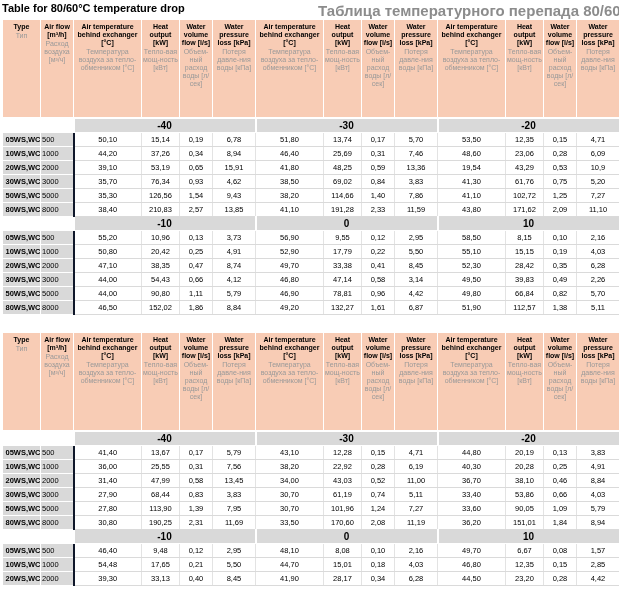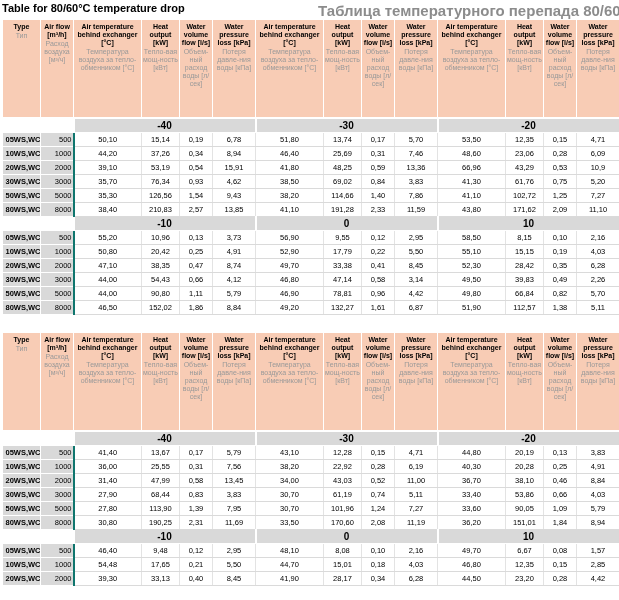--- a/index.html
+++ b/index.html
@@ -94,23 +94,23 @@
   td.type {
     background: #d9d9d9;
     font-weight: bold;
     text-align: center;
     padding-left: 3px;
     border-bottom: 1px solid #ffffff;
     border-right: 1px solid #ffffff;
   }
   td.flow {
     background: #d9d9d9;
-    text-align: right;
+    text-align: left;
     border-bottom: 1px solid #ffffff;
-    border-right: 2px solid #0f766e;
+    border-right: 2px solid #0f172a;
   }
   td.val {
     background: #ffffff;
     text-align: center;
     border-bottom: 1px solid #dadada;
     border-right: 1px solid #e3e3e3;
   }
   td.val.g-end { border-right: 1px solid #e3e3e3; }
 </style>
 </head>
@@ -237,27 +237,27 @@
             <td class="val">48,60</td>
             <td class="val">23,06</td>
             <td class="val">0,28</td>
             <td class="val g-end">6,09</td>
           </tr>
           <tr class="data-row">
             <td class="type">20WS,WC</td>
             <td class="flow">2000</td>
             <td class="val">39,10</td>
             <td class="val">53,19</td>
-            <td class="val">0,54</td>
+            <td class="val">0,65</td>
             <td class="val g-end">15,91</td>
             <td class="val">41,80</td>
             <td class="val">48,25</td>
             <td class="val">0,59</td>
             <td class="val g-end">13,36</td>
-            <td class="val">66,96</td>
+            <td class="val">19,54</td>
             <td class="val">43,29</td>
             <td class="val">0,53</td>
             <td class="val g-end">10,9</td>
           </tr>
           <tr class="data-row">
             <td class="type">30WS,WC</td>
             <td class="flow">3000</td>
             <td class="val">35,70</td>
             <td class="val">76,34</td>
             <td class="val">0,93</td>

